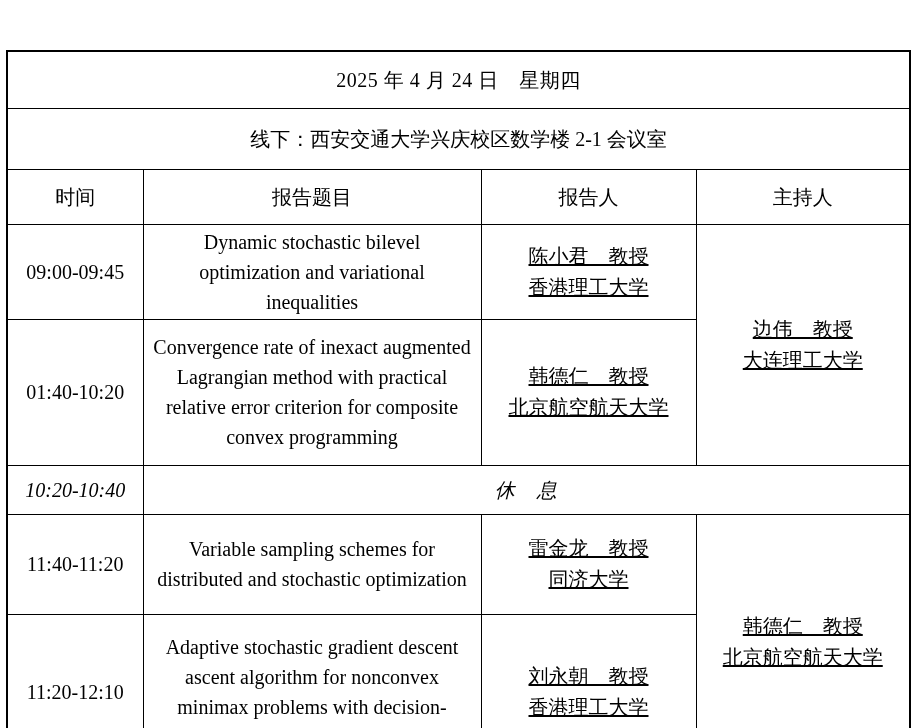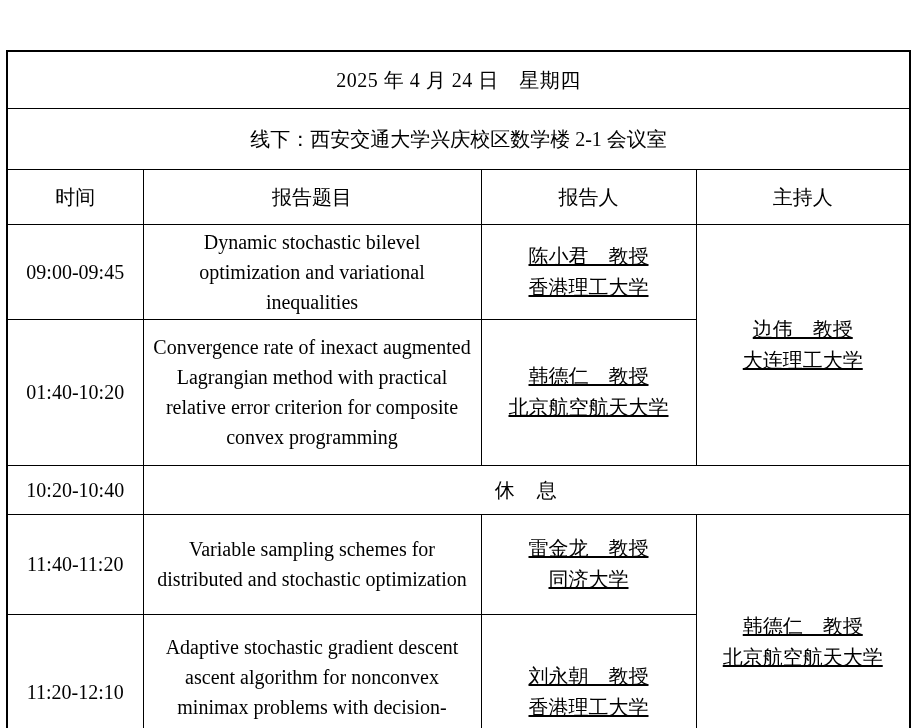--- a/index.html
+++ b/index.html
@@ -38,21 +38,21 @@
   .col-time    { width: 136px; }
   .col-title   { width: 338px; }
   .col-speaker { width: 215px; }
   .col-chair   { width: 214px; }
 
   tr.r-date     { height: 57px; }
   tr.r-location { height: 61px; }
   tr.r-headers  { height: 55px; }
   tr.r-talk1    { height: 90px; }
   tr.r-talk2    { height: 146px; }
-  tr.r-break    { height: 49px; }
+  tr.r-break    { height: 49px; font-style: italic; }
   tr.r-talk3    { height: 100px; }
   tr.r-talk4    { height: 156px; }
   .date-cell { font-size: 21px; font-weight: 700; letter-spacing: 0.5px; }
   .loc-cell  { font-size: 20px; font-weight: 700; }
   .hdr-cell  { font-size: 20px; font-weight: 700; }
   .time-cell { font-size: 20px; }
   .title-cell { font-size: 20px; line-height: 1.5; }
   .person-line { display: block; font-size: 20px; line-height: 1.55; text-decoration: underline; }
   .break-cell { font-size: 20px; letter-spacing: 1px; }
 </style>

